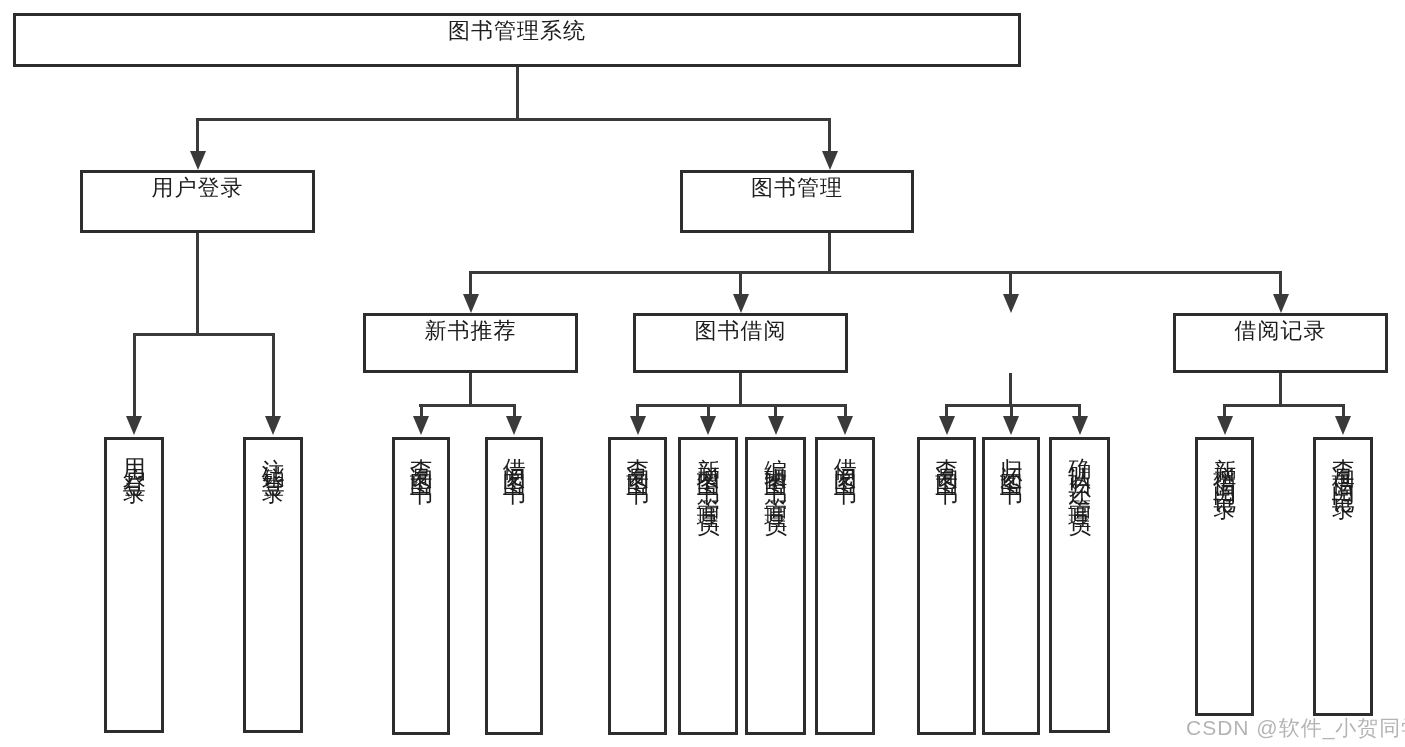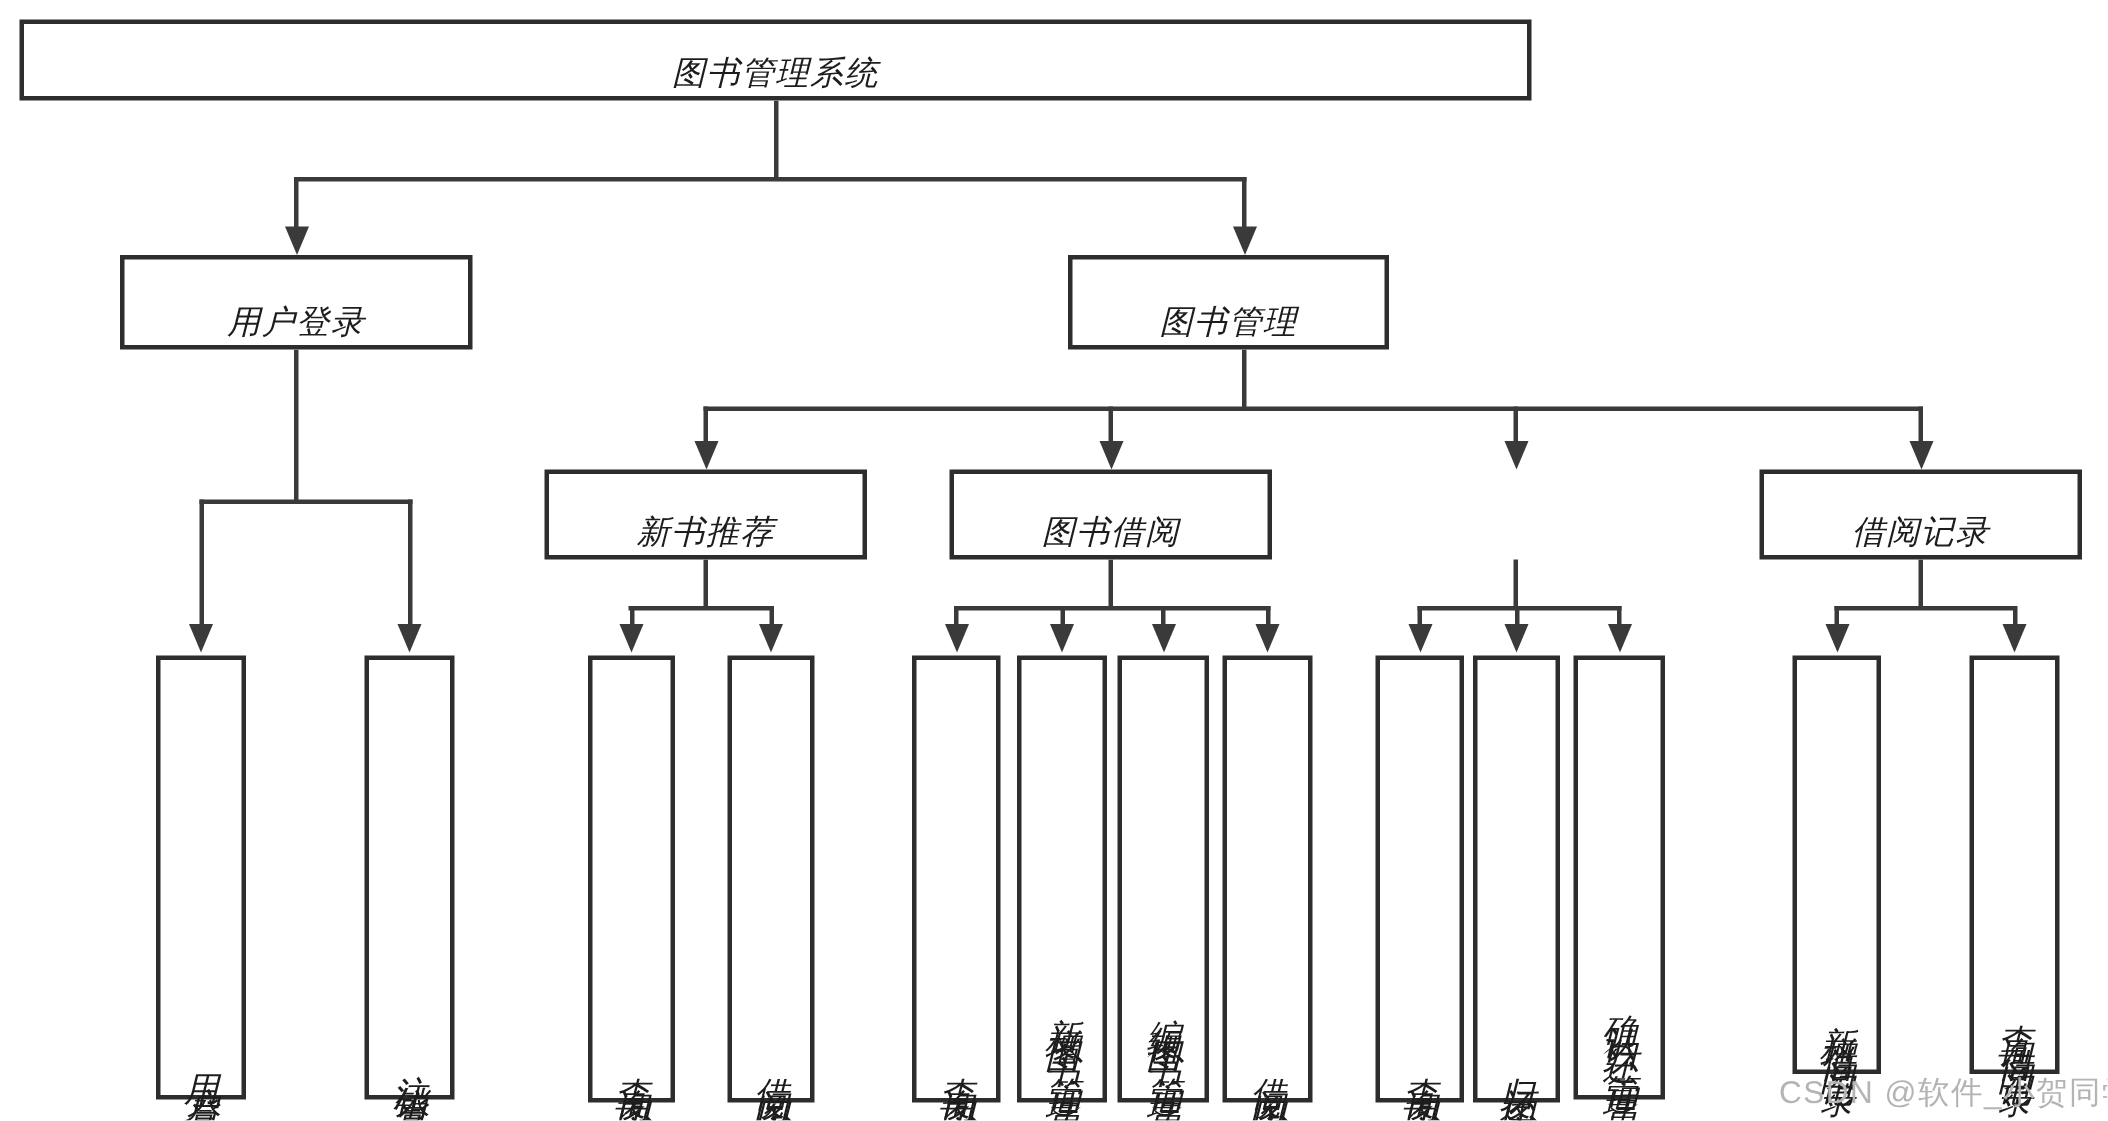--- a/index.html
+++ b/index.html
@@ -4,23 +4,22 @@
 <style>
   * { margin:0; padding:0; box-sizing:border-box; }
   html,body { background:#fff; }
   body { font-family:"Liberation Sans","DejaVu Sans",sans-serif; }
   .stage {
     position:relative; width:1405px; height:747px;
     background:var(--background,#ffffff); overflow:hidden;
   }
   .box {
     position:absolute; border:3px solid var(--box-border,#2d2d2d);
-    background:#ffffff; display:flex; align-items:flex-end; justify-content:center;
+    background:#ffffff; display:flex; align-items:flex-start; justify-content:center;
     color:var(--text,#1d1d1d);
-    font-style:italic;
   }
   .box-h { font-size:22px; letter-spacing:1px; }
   .label-v {
     writing-mode:vertical-rl; text-orientation:mixed;
     font-size:23px; letter-spacing:8px; line-height:1.1;
   }
   .hl, .vl { position:absolute; background:var(--line,#3a3a3a); }
   .hl { height:3px; }
   .vl { width:3px; }
   .arrow {
@@ -99,21 +98,21 @@
   <div class="arrow" style="left:1335px;top:416px"></div>
 
   <div class="box box-h" style="left:13px;top:13px;width:1008px;height:54px">
     <span>图书管理系统</span>
   </div>
 
   <div class="box box-h" style="left:80px;top:170px;width:235px;height:63px">
     <span>用户登录</span>
   </div>
 
-  <div class="box box-h" style="left:712px;top:170px;width:214px;height:63px">
+  <div class="box box-h" style="left:680px;top:170px;width:234px;height:63px">
     <span>图书管理</span>
   </div>
 
   <div class="box box-h" style="left:363px;top:313px;width:215px;height:60px">
     <span>新书推荐</span>
   </div>
 
   <div class="box box-h" style="left:633px;top:313px;width:215px;height:60px">
     <span>图书借阅</span>
   </div>

